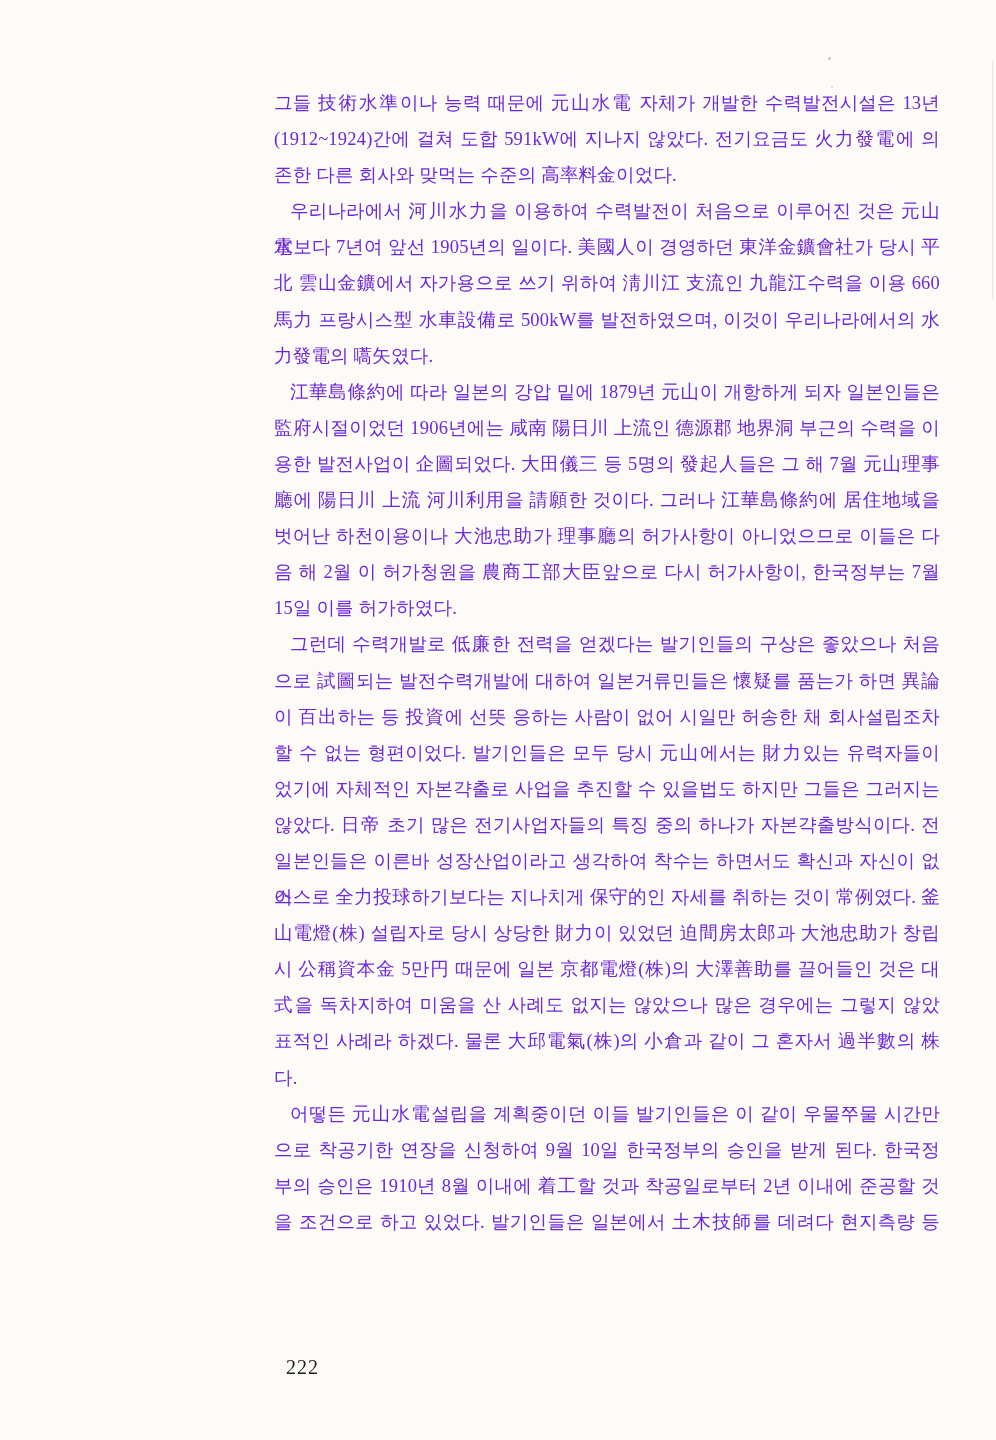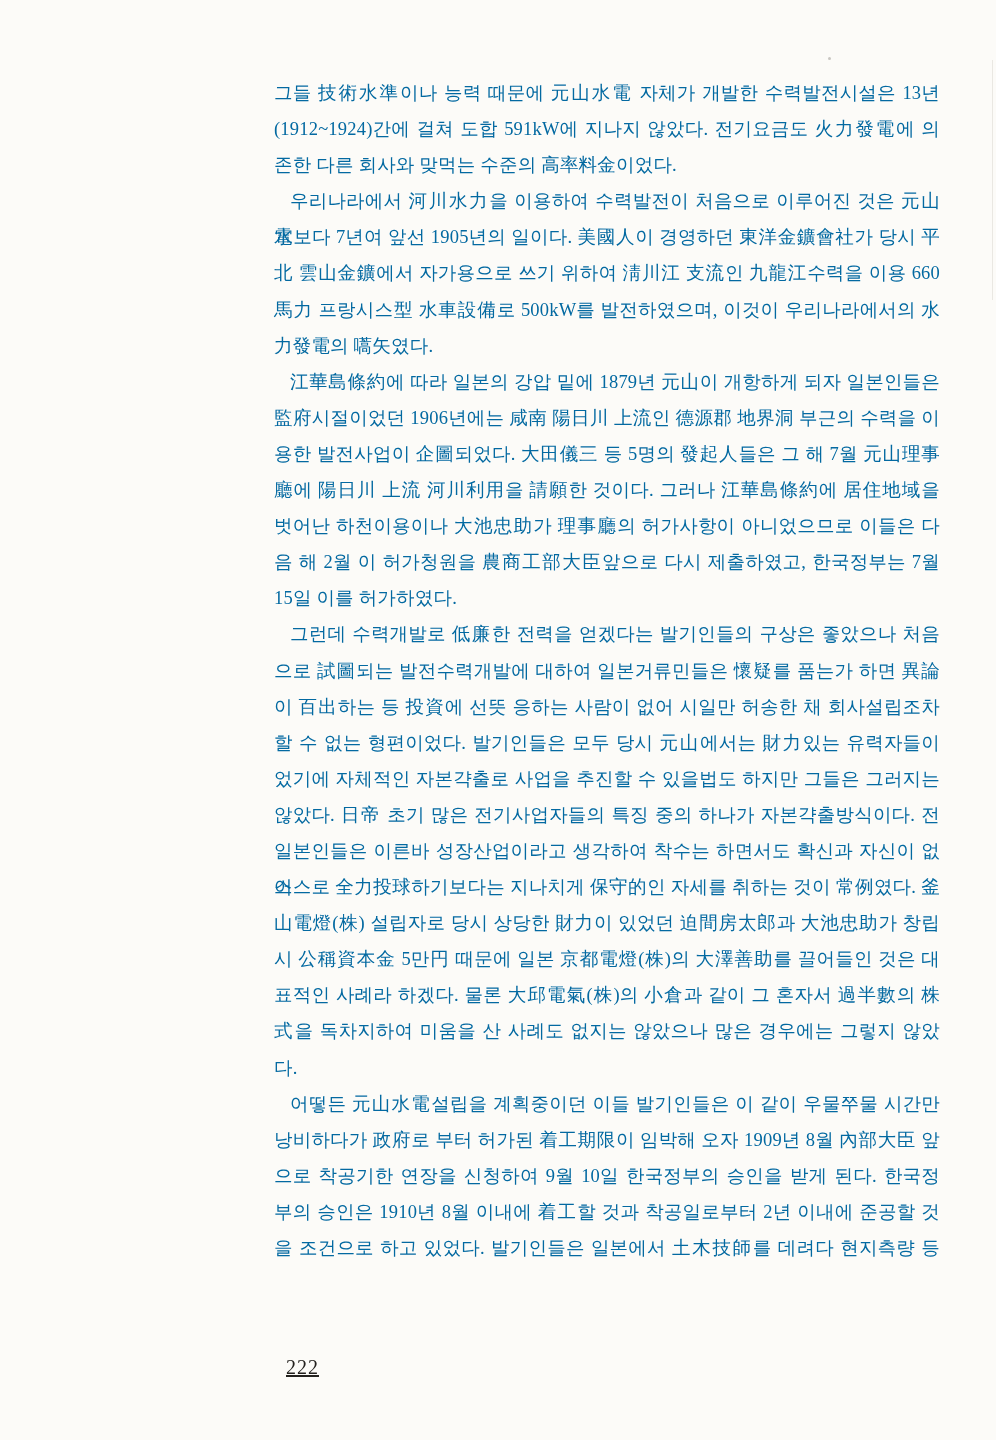--- a/index.html
+++ b/index.html
@@ -15,23 +15,23 @@
     font-family: "Liberation Serif", "DejaVu Serif", serif;
   }
   .page {
     position: absolute;
     inset: 0;
     background: #fcfbf8;
   }
   .text-block {
     position: absolute;
     left: 274px;
-    top: 75px;
+    top: 85px;
     width: 666px;
-    color: #0369a1;
+    color: #6d28d9;
   }
   .line {
     height: 36.1px;
     line-height: 36.1px;
     font-size: 18.5px;
     letter-spacing: 0.2px;
     text-align: justify;
     text-align-last: justify;
     text-justify: inter-word;
     white-space: normal;
@@ -44,21 +44,20 @@
   .line.indent {
     text-indent: 16px;
   }
   .page-number {
     position: absolute;
     left: 286px;
     top: 1356px;
     font-size: 20px;
     letter-spacing: 1px;
     color: #23211e;
-    text-decoration: underline;
   }
   .speck {
     position: absolute;
     border-radius: 50%;
     background: #8a867e;
   }
   .speck-1 { left: 828px; top: 57px;  width: 3px; height: 3px; opacity: 0.45; }
   .speck-2 { left: 831px; top: 86px;  width: 2px; height: 2px; opacity: 0.35; }
   .edge-shade {
     position: absolute;
@@ -81,37 +80,36 @@
       <div class="line indent">우리나라에서 河川水力을 이용하여 수력발전이 처음으로 이루어진 것은 元山水</div>
       <div class="line">電보다 7년여 앞선 1905년의 일이다. 美國人이 경영하던 東洋金鑛會社가 당시 平</div>
       <div class="line">北 雲山金鑛에서 자가용으로 쓰기 위하여 淸川江 支流인 九龍江수력을 이용 660</div>
       <div class="line">馬力 프랑시스型 水車設備로 500kW를 발전하였으며, 이것이 우리나라에서의 水</div>
       <div class="line last">力發電의 嚆矢였다.</div>
       <div class="line indent">江華島條約에 따라 일본의 강압 밑에 1879년 元山이 개항하게 되자 일본인들은</div>
       <div class="line">監府시절이었던 1906년에는 咸南 陽日川 上流인 德源郡 地界洞 부근의 수력을 이</div>
       <div class="line">용한 발전사업이 企圖되었다. 大田儀三 등 5명의 發起人들은 그 해 7월 元山理事</div>
       <div class="line">廳에 陽日川 上流 河川利用을 請願한 것이다. 그러나 江華島條約에 居住地域을</div>
       <div class="line">벗어난 하천이용이나 大池忠助가 理事廳의 허가사항이 아니었으므로 이들은 다</div>
-      <div class="line">음 해 2월 이 허가청원을 農商工部大臣앞으로 다시 제출하였고, 한국정부는 7월</div>
+      <div class="line">음 해 2월 이 허가청원을 農商工部大臣앞으로 다시 허가사항이, 한국정부는 7월</div>
       <div class="line last">15일 이를 허가하였다.</div>
       <div class="line indent">그런데 수력개발로 低廉한 전력을 얻겠다는 발기인들의 구상은 좋았으나 처음</div>
       <div class="line">으로 試圖되는 발전수력개발에 대하여 일본거류민들은 懷疑를 품는가 하면 異論</div>
       <div class="line">이 百出하는 등 投資에 선뜻 응하는 사람이 없어 시일만 허송한 채 회사설립조차</div>
       <div class="line">할 수 없는 형편이었다. 발기인들은 모두 당시 元山에서는 財力있는 유력자들이</div>
       <div class="line">었기에 자체적인 자본갹출로 사업을 추진할 수 있을법도 하지만 그들은 그러지는</div>
       <div class="line">않았다. 日帝 초기 많은 전기사업자들의 특징 중의 하나가 자본갹출방식이다. 전</div>
       <div class="line">일본인들은 이른바 성장산업이라고 생각하여 착수는 하면서도 확신과 자신이 없어</div>
       <div class="line">스스로 全力投球하기보다는 지나치게 保守的인 자세를 취하는 것이 常例였다. 釜</div>
       <div class="line">山電燈(株) 설립자로 당시 상당한 財力이 있었던 迫間房太郎과 大池忠助가 창립</div>
       <div class="line">시 公稱資本金 5만円 때문에 일본 京都電燈(株)의 大澤善助를 끌어들인 것은 대</div>
+      <div class="line">式을 독차지하여 미움을 산 사례도 없지는 않았으나 많은 경우에는 그렇지 않았</div>
       <div class="line">표적인 사례라 하겠다. 물론 大邱電氣(株)의 小倉과 같이 그 혼자서 過半數의 株</div>
-      <div class="line">式을 독차지하여 미움을 산 사례도 없지는 않았으나 많은 경우에는 그렇지 않았</div>
       <div class="line last">다.</div>
       <div class="line indent">어떻든 元山水電설립을 계획중이던 이들 발기인들은 이 같이 우물쭈물 시간만</div>
-      <div class="line">낭비하다가 政府로 부터 허가된 着工期限이 임박해 오자 1909년 8월 內部大臣 앞</div>
       <div class="line">으로 착공기한 연장을 신청하여 9월 10일 한국정부의 승인을 받게 된다. 한국정</div>
       <div class="line">부의 승인은 1910년 8월 이내에 着工할 것과 착공일로부터 2년 이내에 준공할 것</div>
       <div class="line">을 조건으로 하고 있었다. 발기인들은 일본에서 土木技師를 데려다 현지측량 등</div>
     </div>
   <div class="page-number">222</div>
   <div class="speck speck-1"></div>
   <div class="speck speck-2"></div>
   <div class="edge-shade"></div>
 </div>
 

